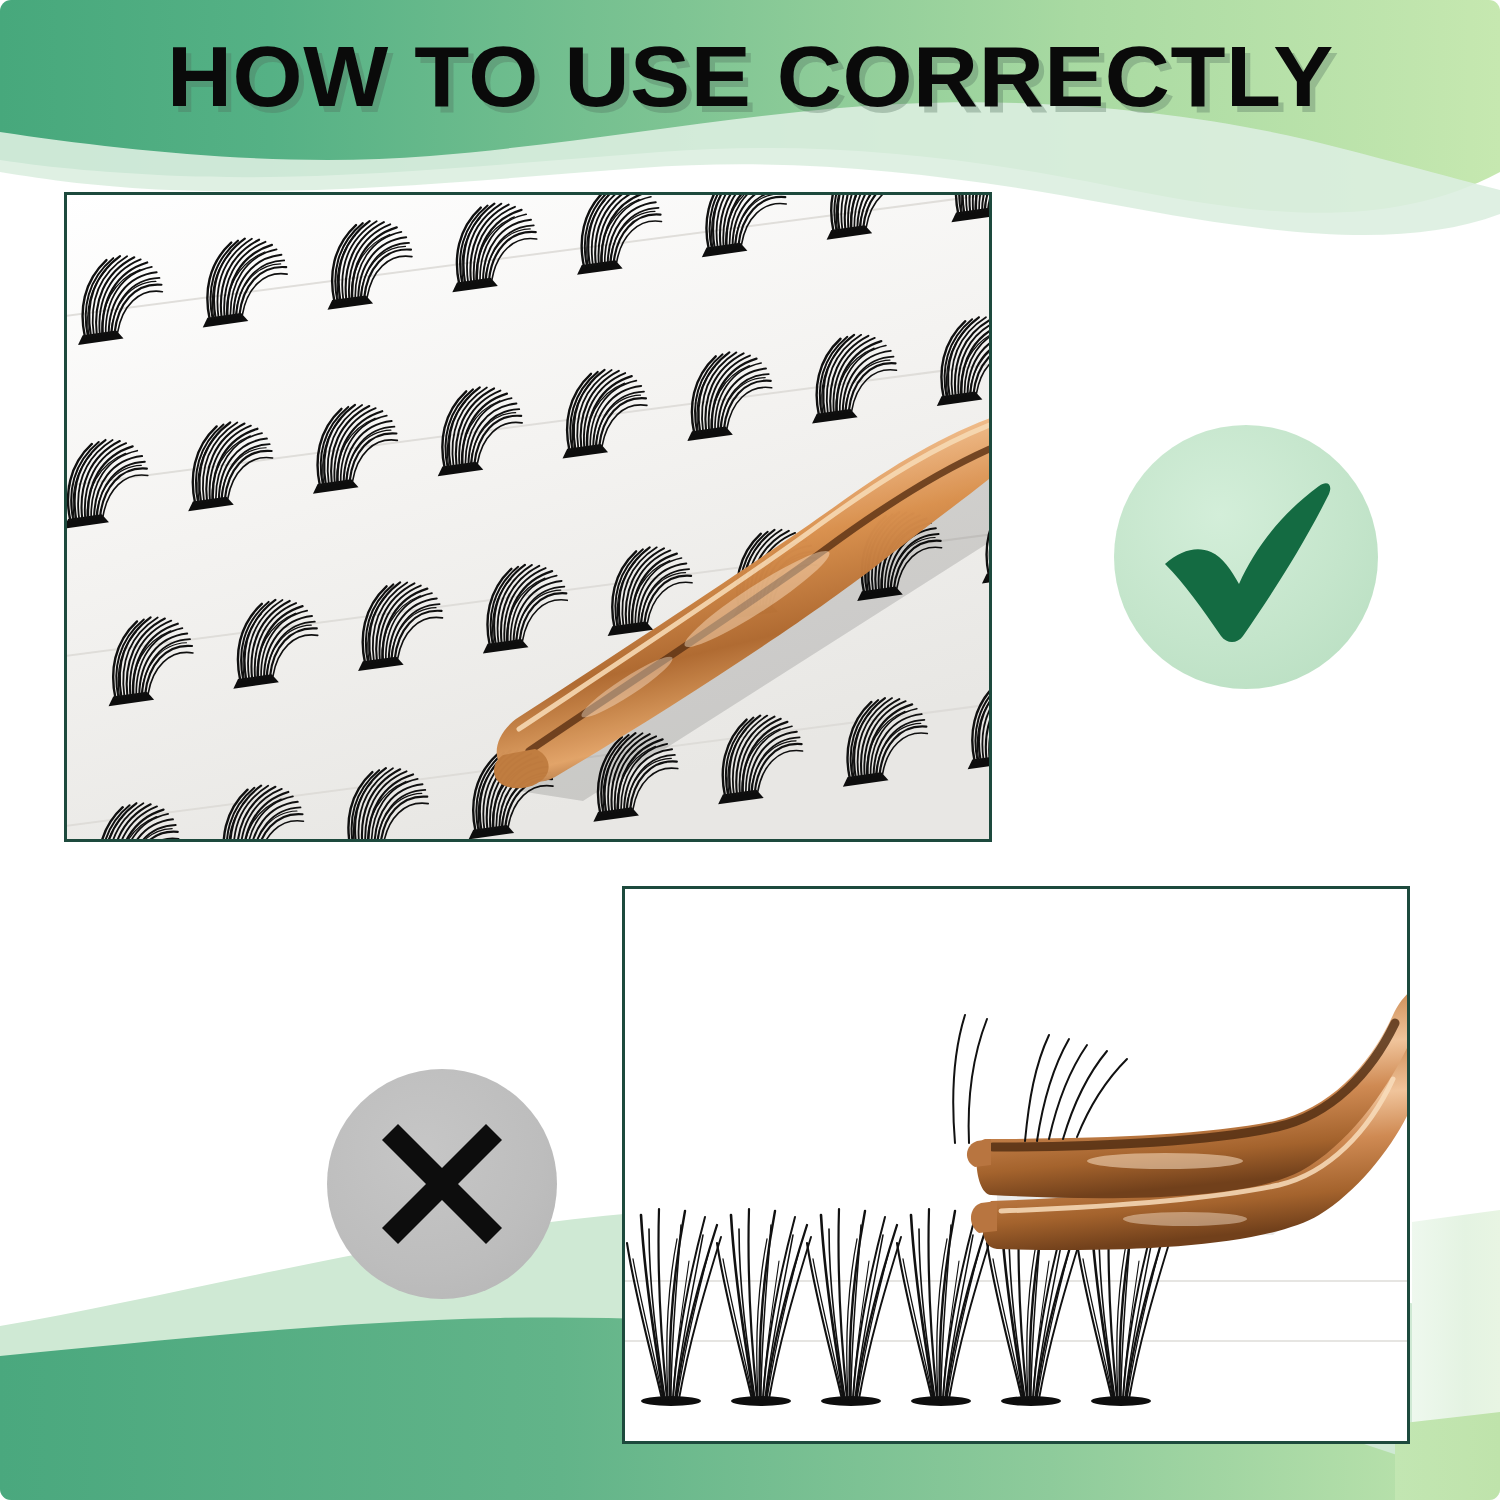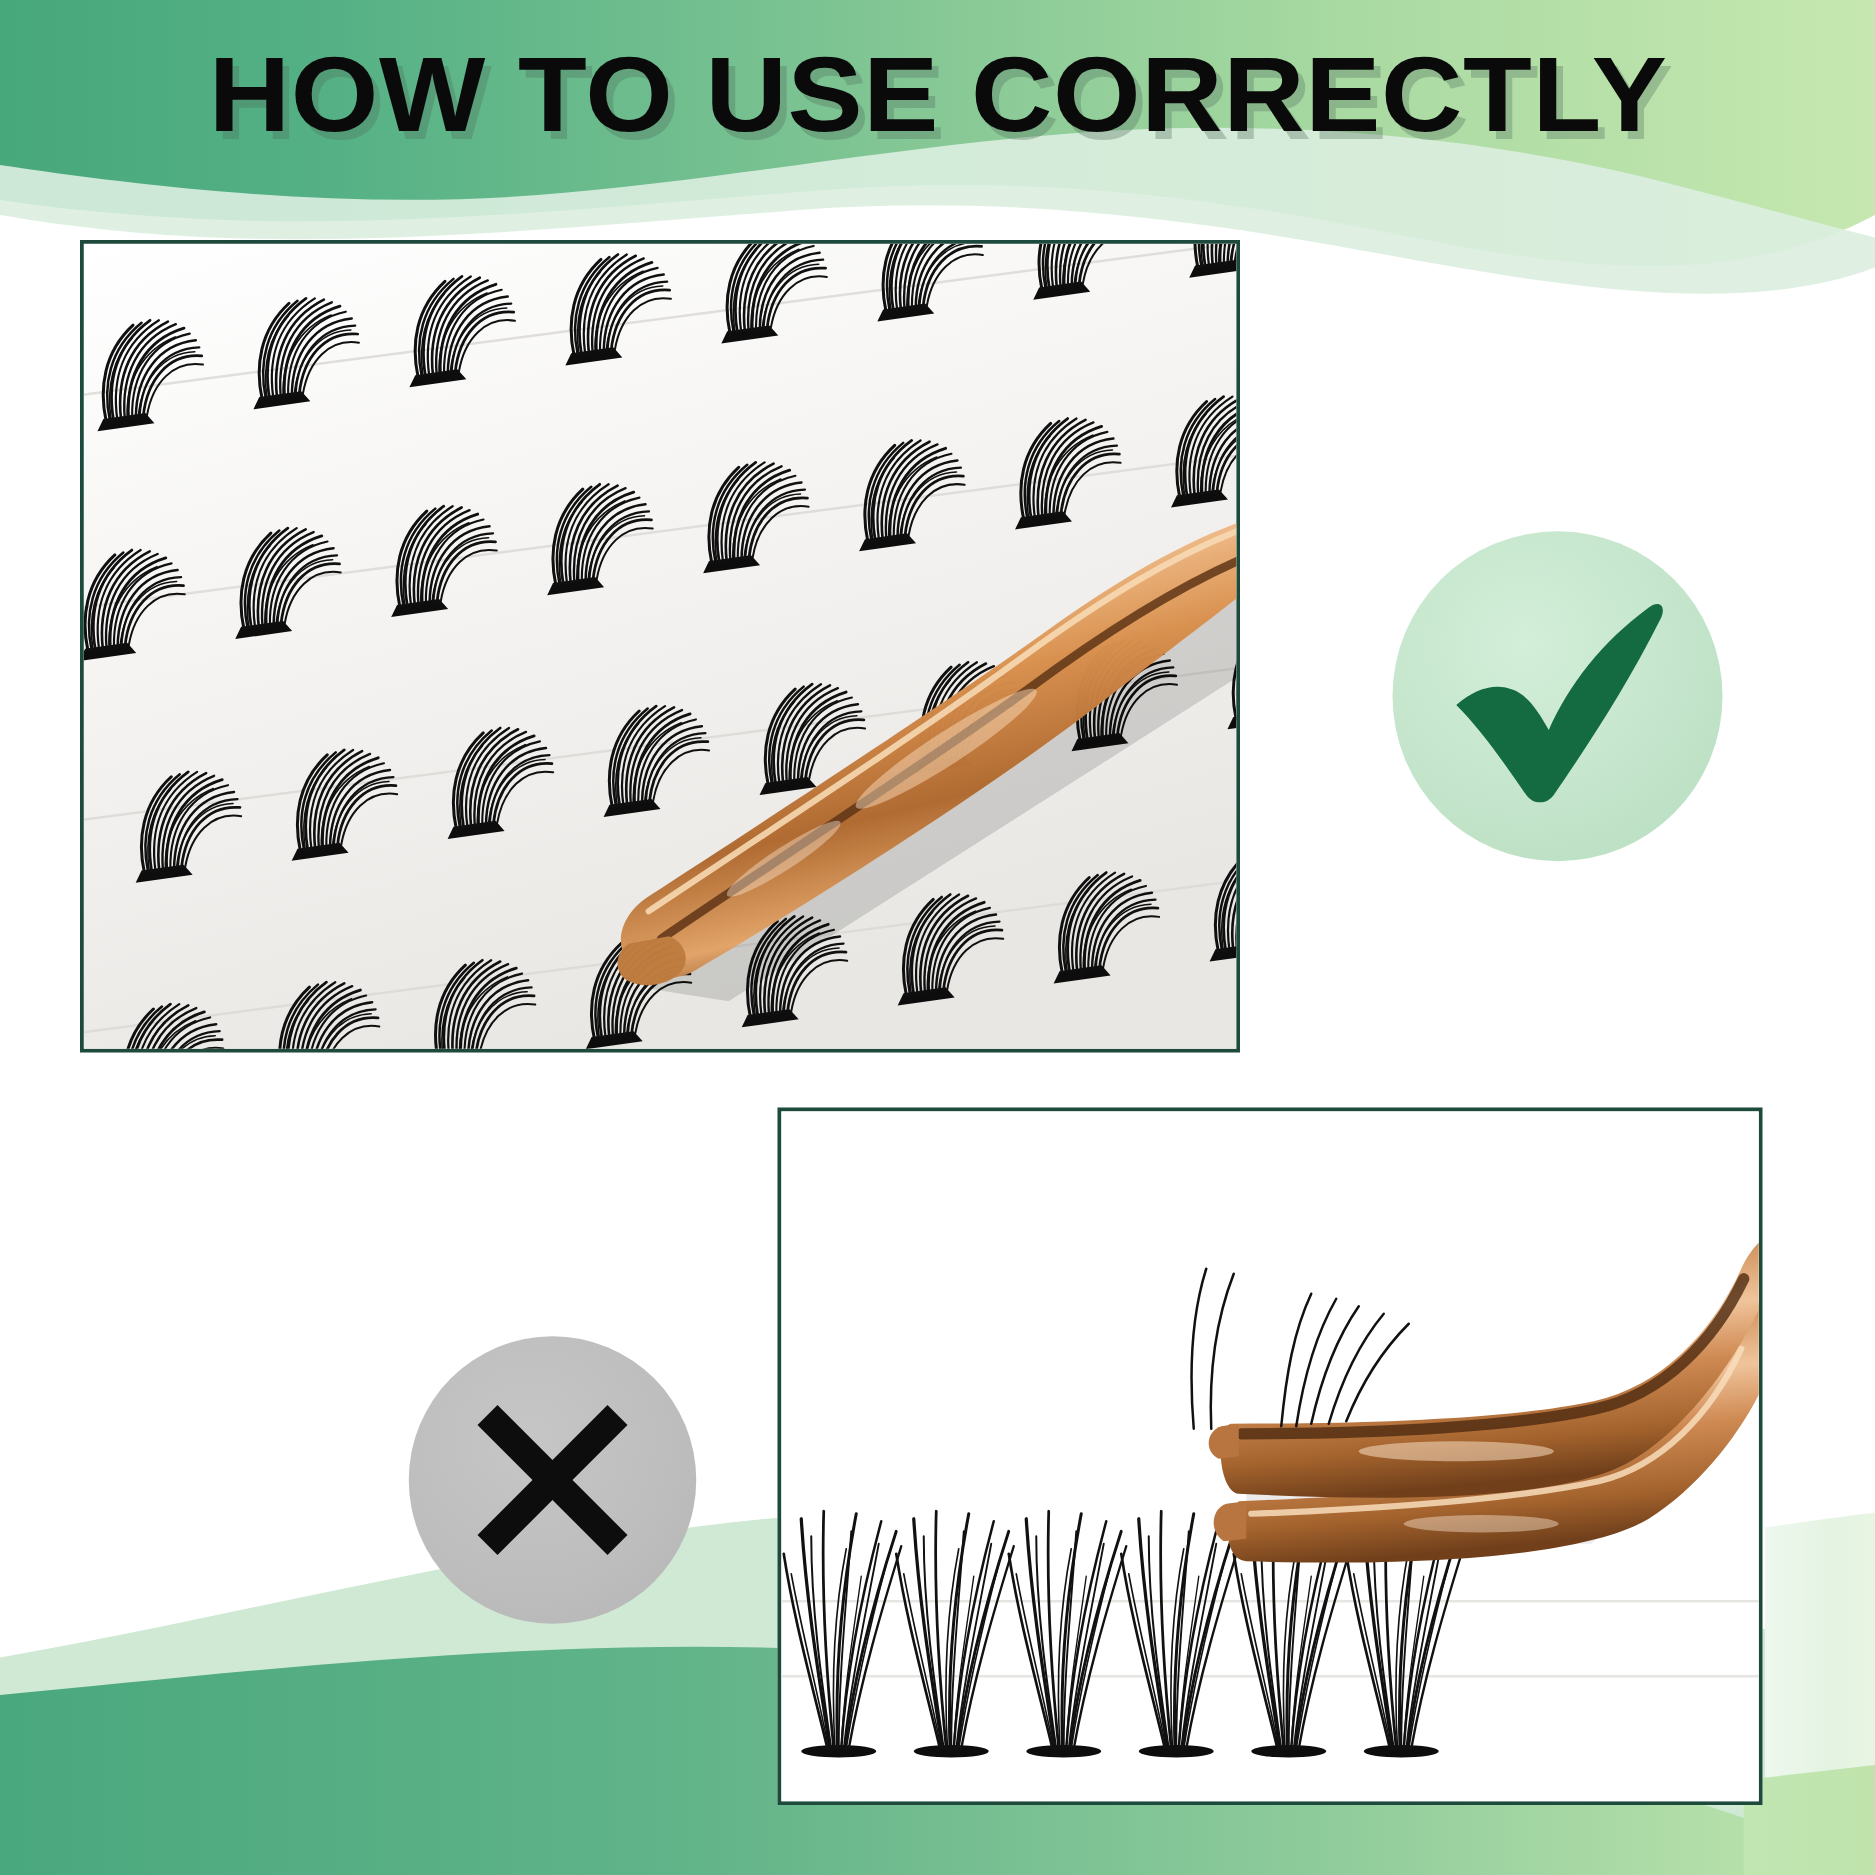--- a/index.html
+++ b/index.html
@@ -7,20 +7,21 @@
     width:1500px; height:1500px;
     font-family:"Liberation Sans", sans-serif;
     background:#ffffff;
     overflow:hidden;
   }
   #infographic {
     position:relative;
     width:1500px; height:1500px;
     background:#ffffff;
     overflow:hidden;
+    border-radius:11px;
   }
 
   
   .bg-layer { position:absolute; inset:0; width:1500px; height:1500px; pointer-events:none; }
 
   
   .title-wrap {
     position:absolute;
     left:0; top:34px;
     width:1500px;

